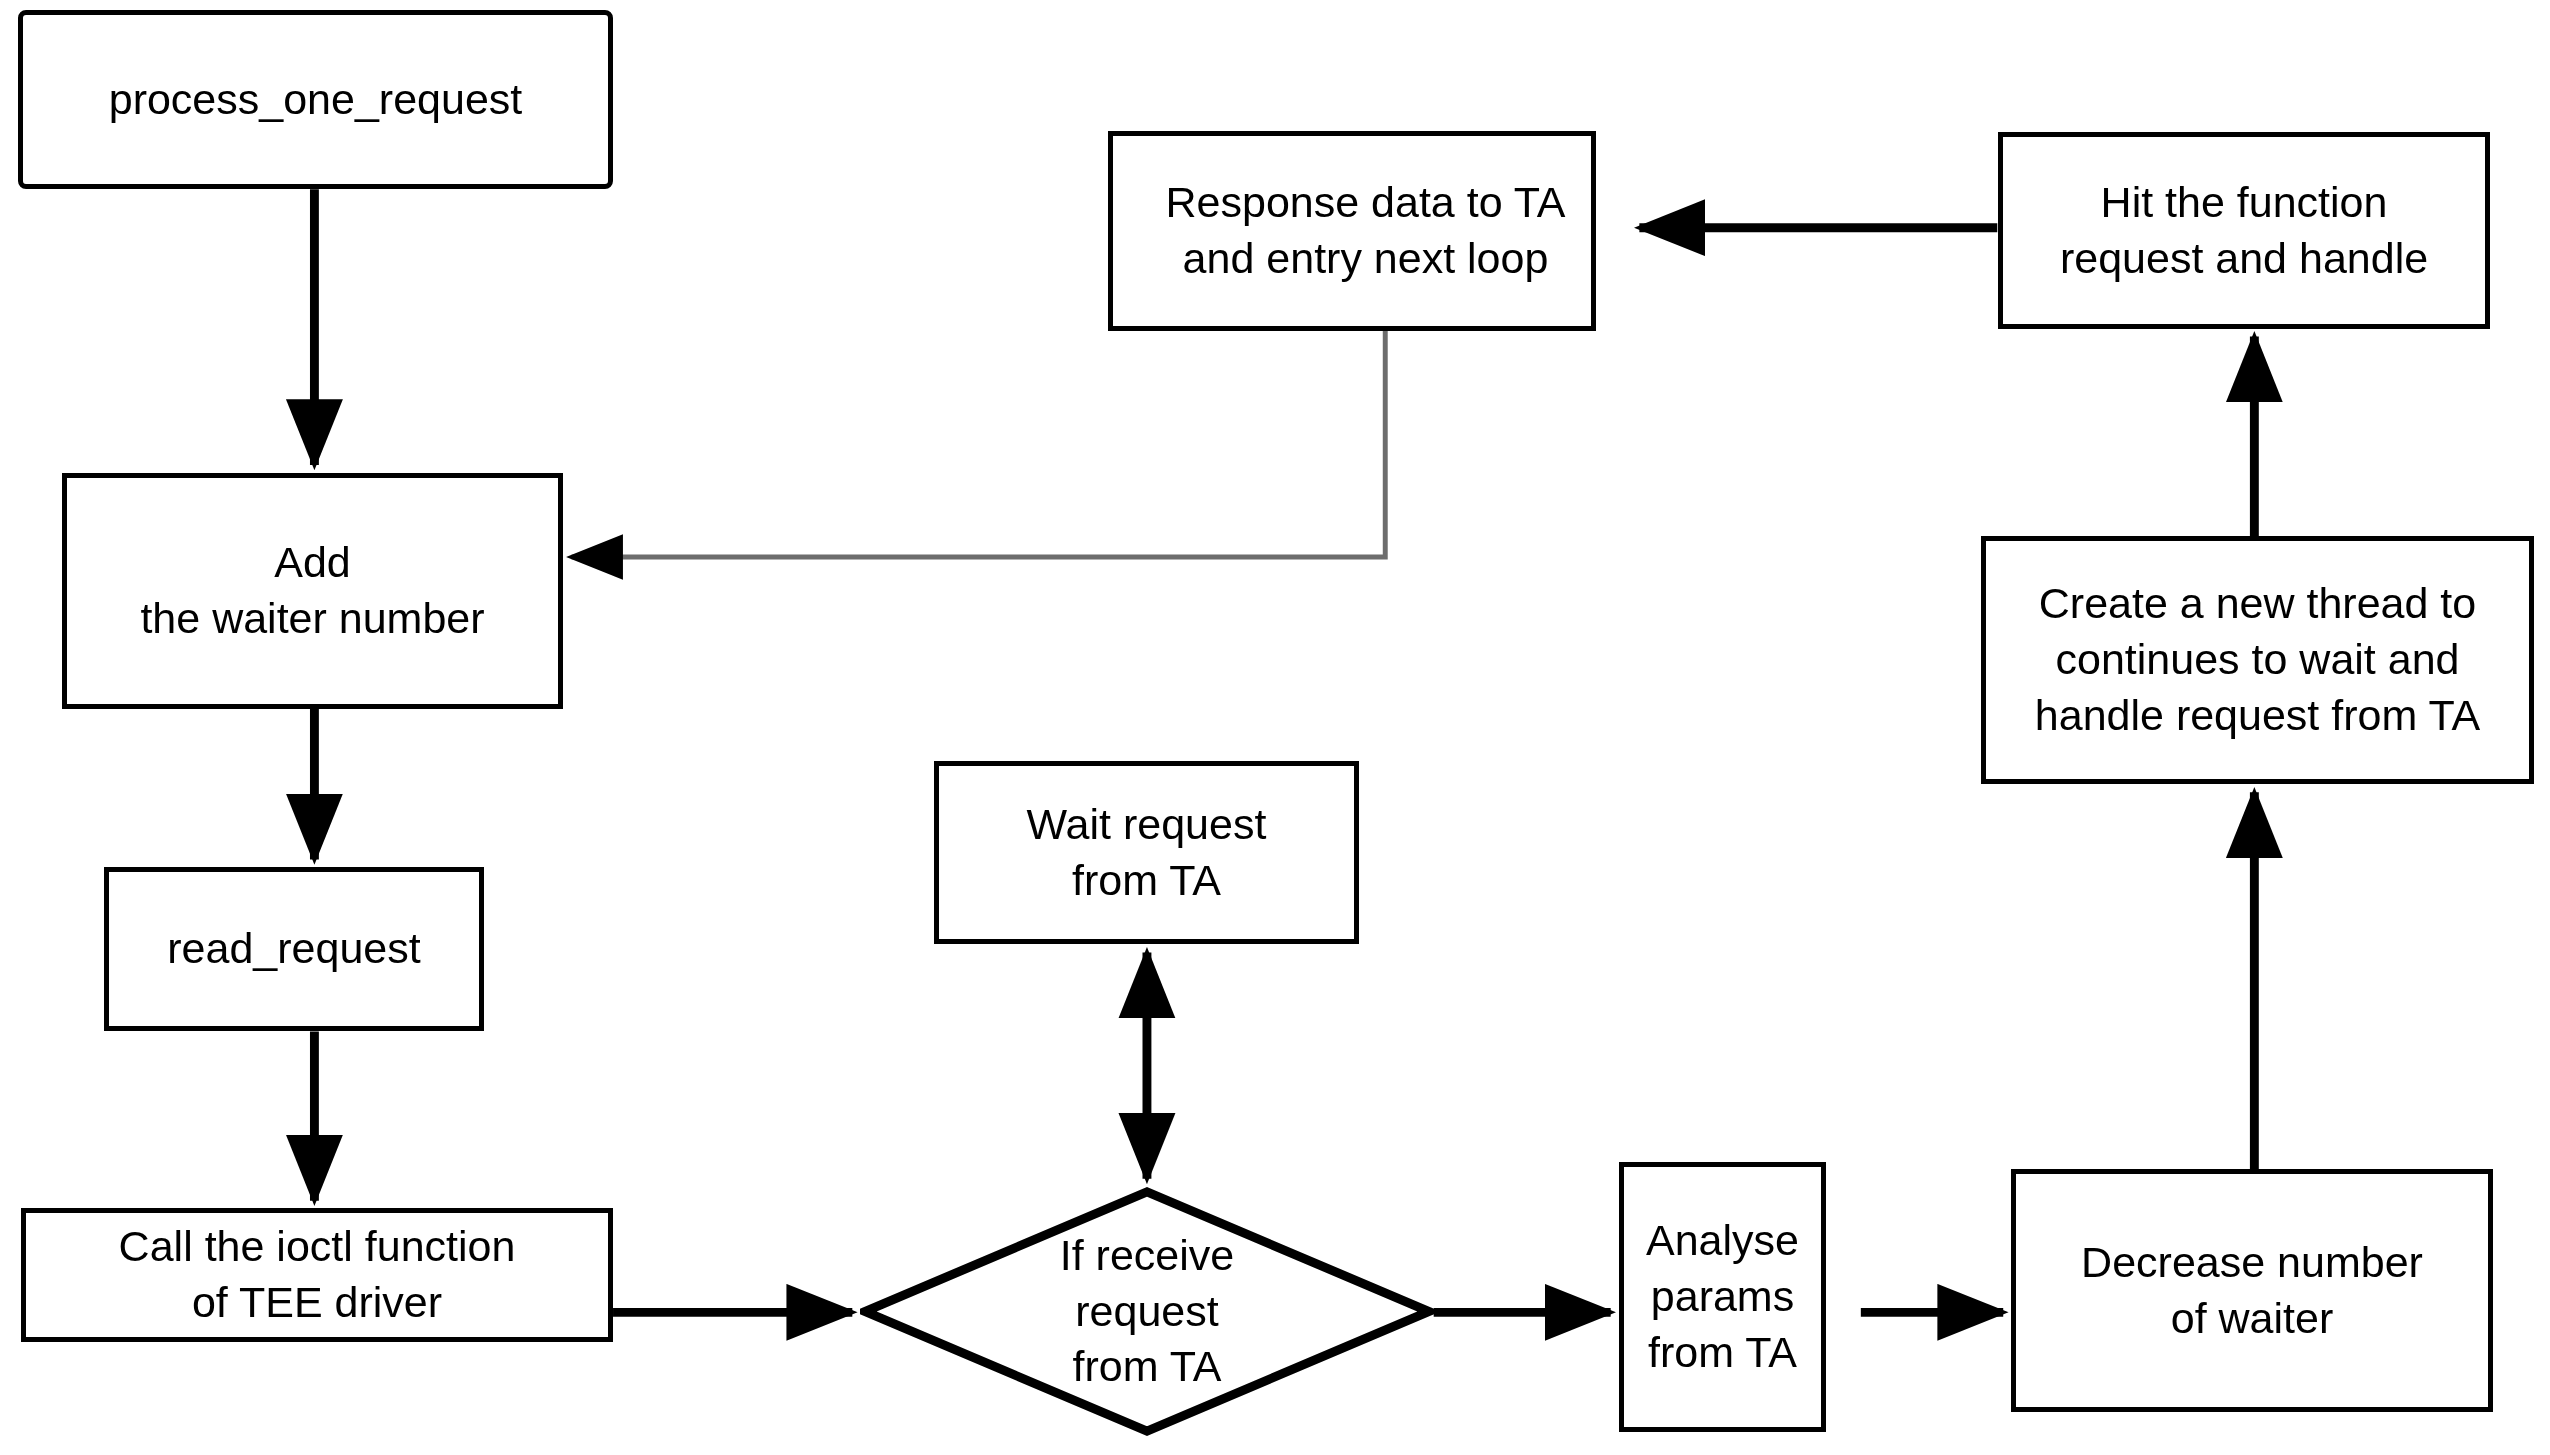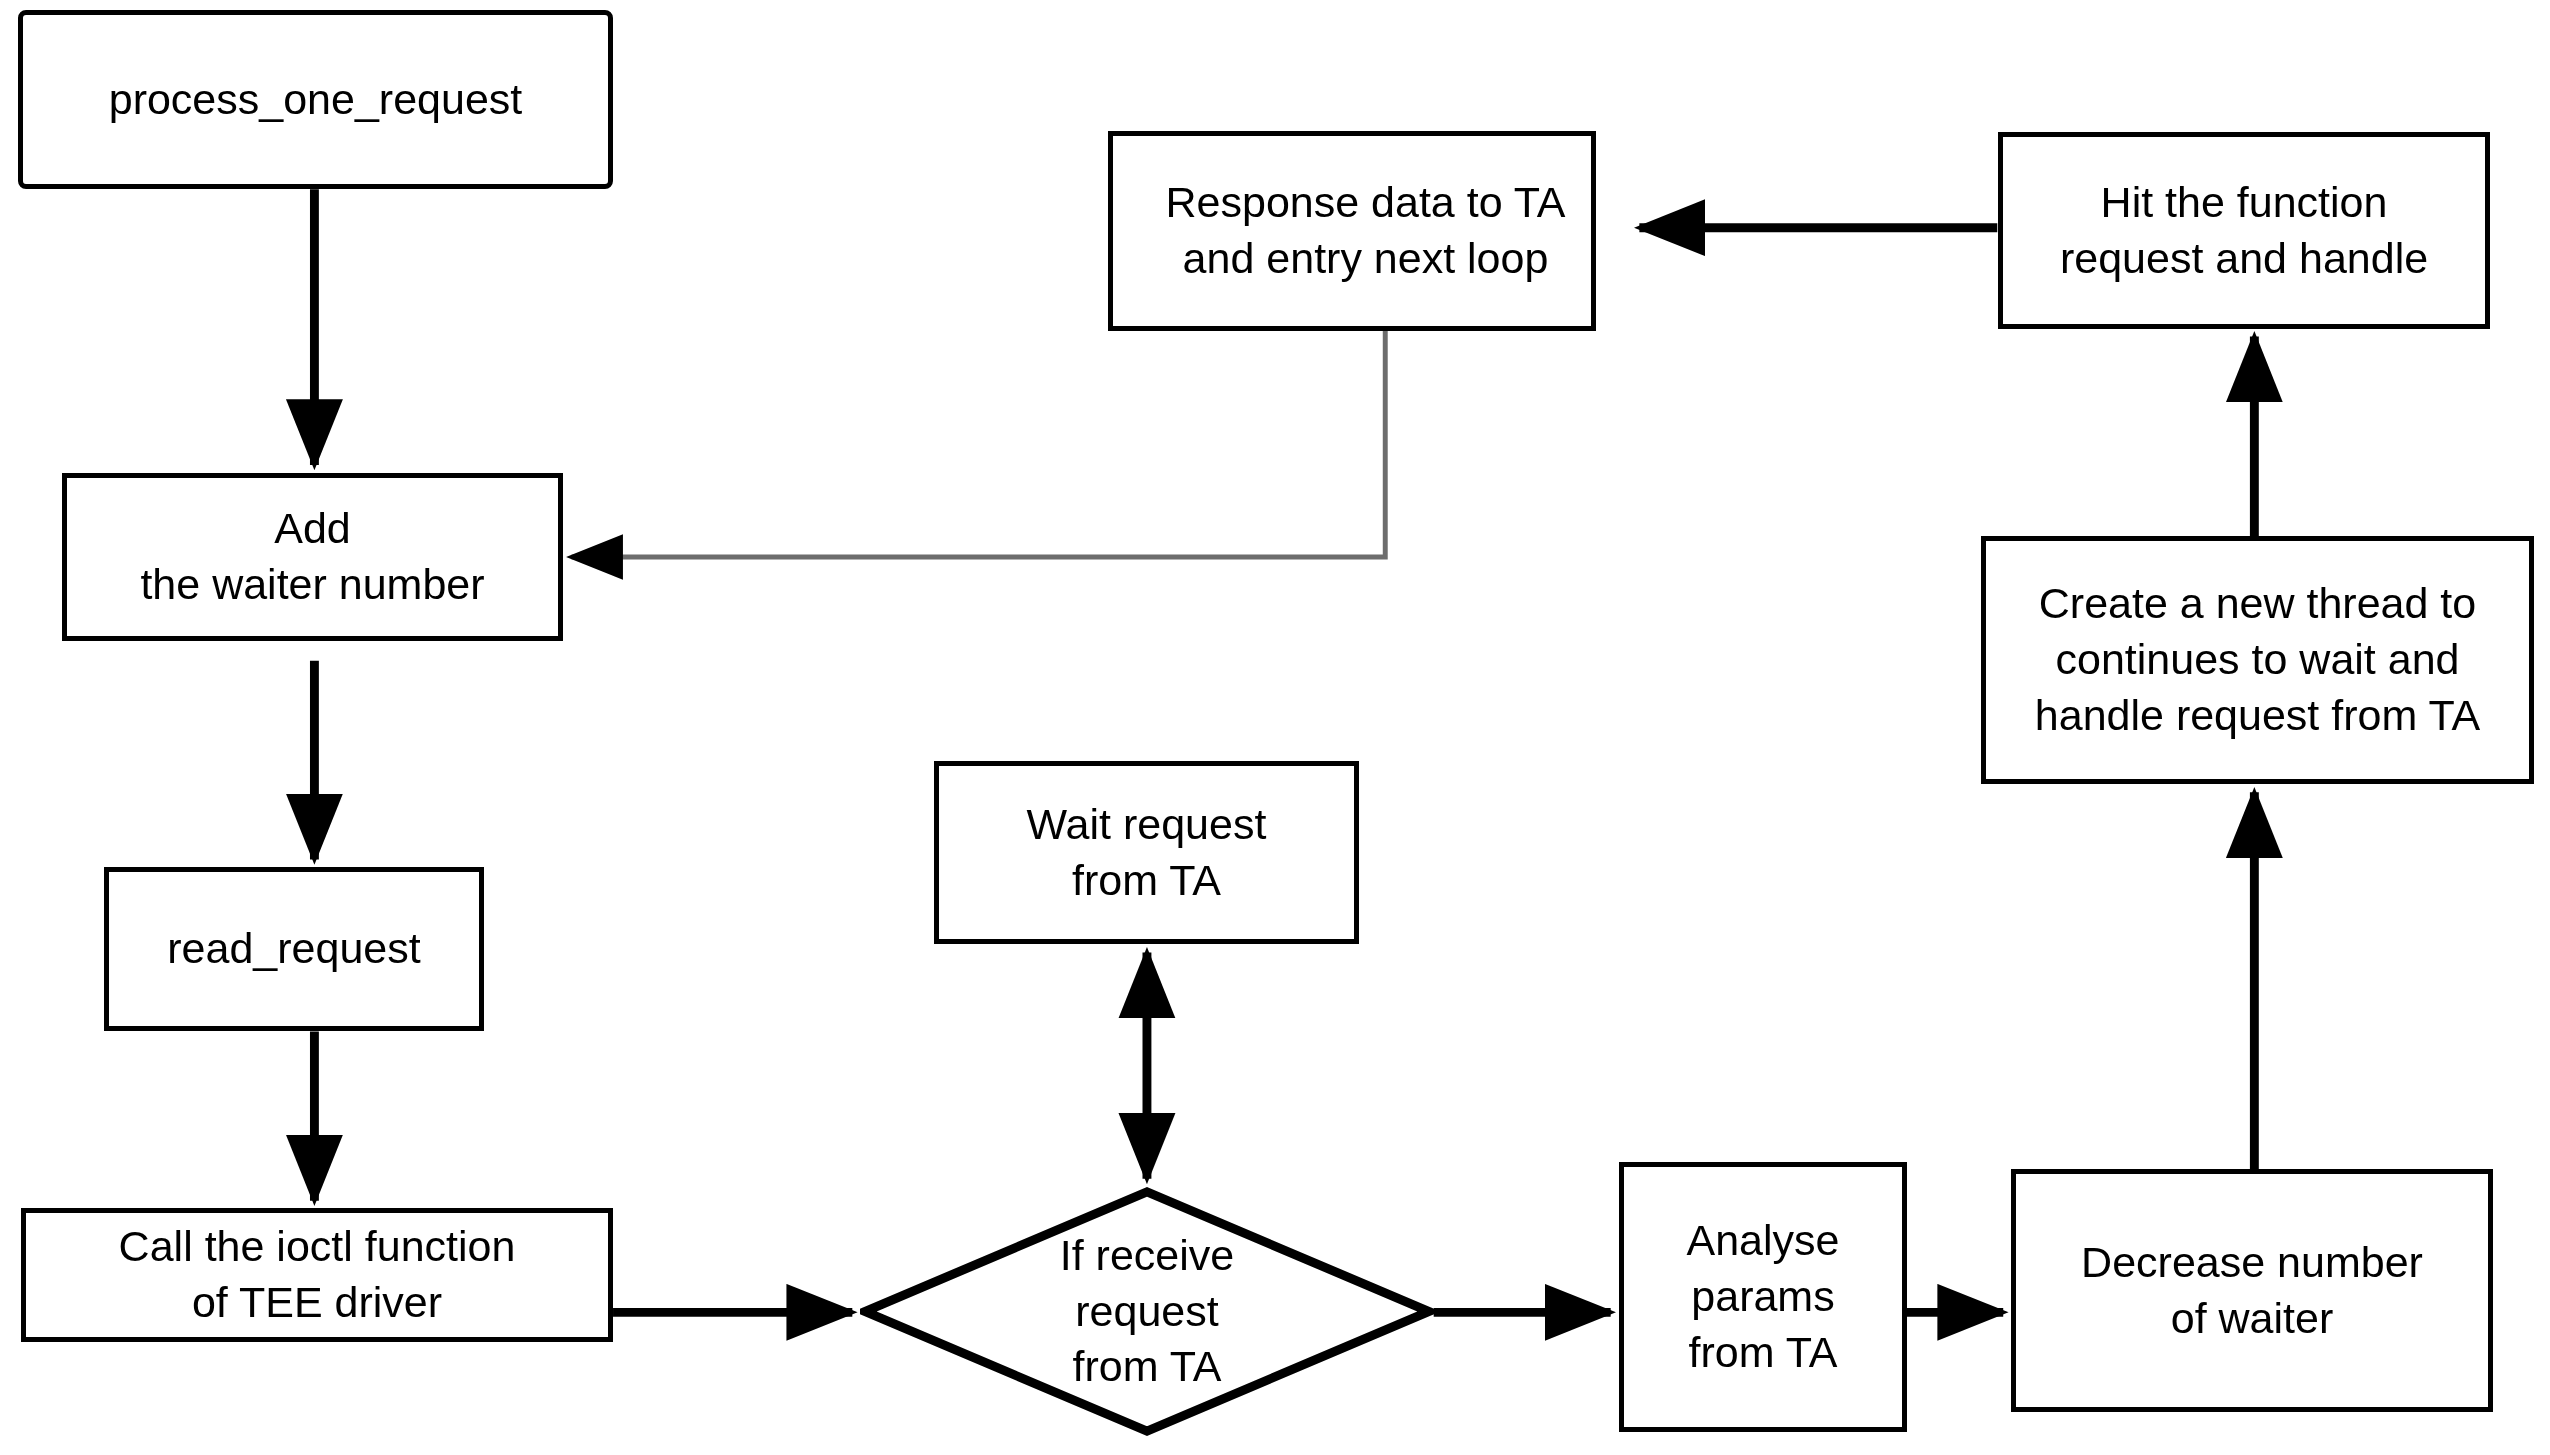--- a/index.html
+++ b/index.html
@@ -121,21 +121,21 @@
 
     <g>
       <path d="M 1401 334 L 1401 563 L 578 563" fill="none" stroke="#6d6d6d" stroke-width="5" marker-end="url(#ah-gray)"></path>
     </g>
   </svg>
 
   <div class="node terminator" style="left:18px; top:10px; width:595px; height:179px;">
     <span>process_one_request</span>
   </div>
 
-  <div class="node" style="left:62px; top:473px; width:501px; height:168px;">
+  <div class="node" style="left:62px; top:473px; width:501px; height:236px;">
     <span>Add
 the waiter number</span>
   </div>
 
   <div class="node" style="left:104px; top:867px; width:380px; height:164px;">
     <span>read_request</span>
   </div>
 
   <div class="node" style="left:21px; top:1208px; width:592px; height:134px;">
     <span>Call the ioctl function
@@ -149,21 +149,21 @@
     <span class="dlabel">If receive
 request
 from TA</span>
   </div>
 
   <div class="node" style="left:934px; top:761px; width:425px; height:183px;">
     <span>Wait request
 from TA</span>
   </div>
 
-  <div class="node" style="left:1619px; top:1162px; width:288px; height:270px;">
+  <div class="node" style="left:1619px; top:1162px; width:207px; height:270px;">
     <span>Analyse
 params
 from TA</span>
   </div>
 
   <div class="node" style="left:2011px; top:1169px; width:482px; height:243px;">
     <span>Decrease number
 of waiter</span>
   </div>
 

